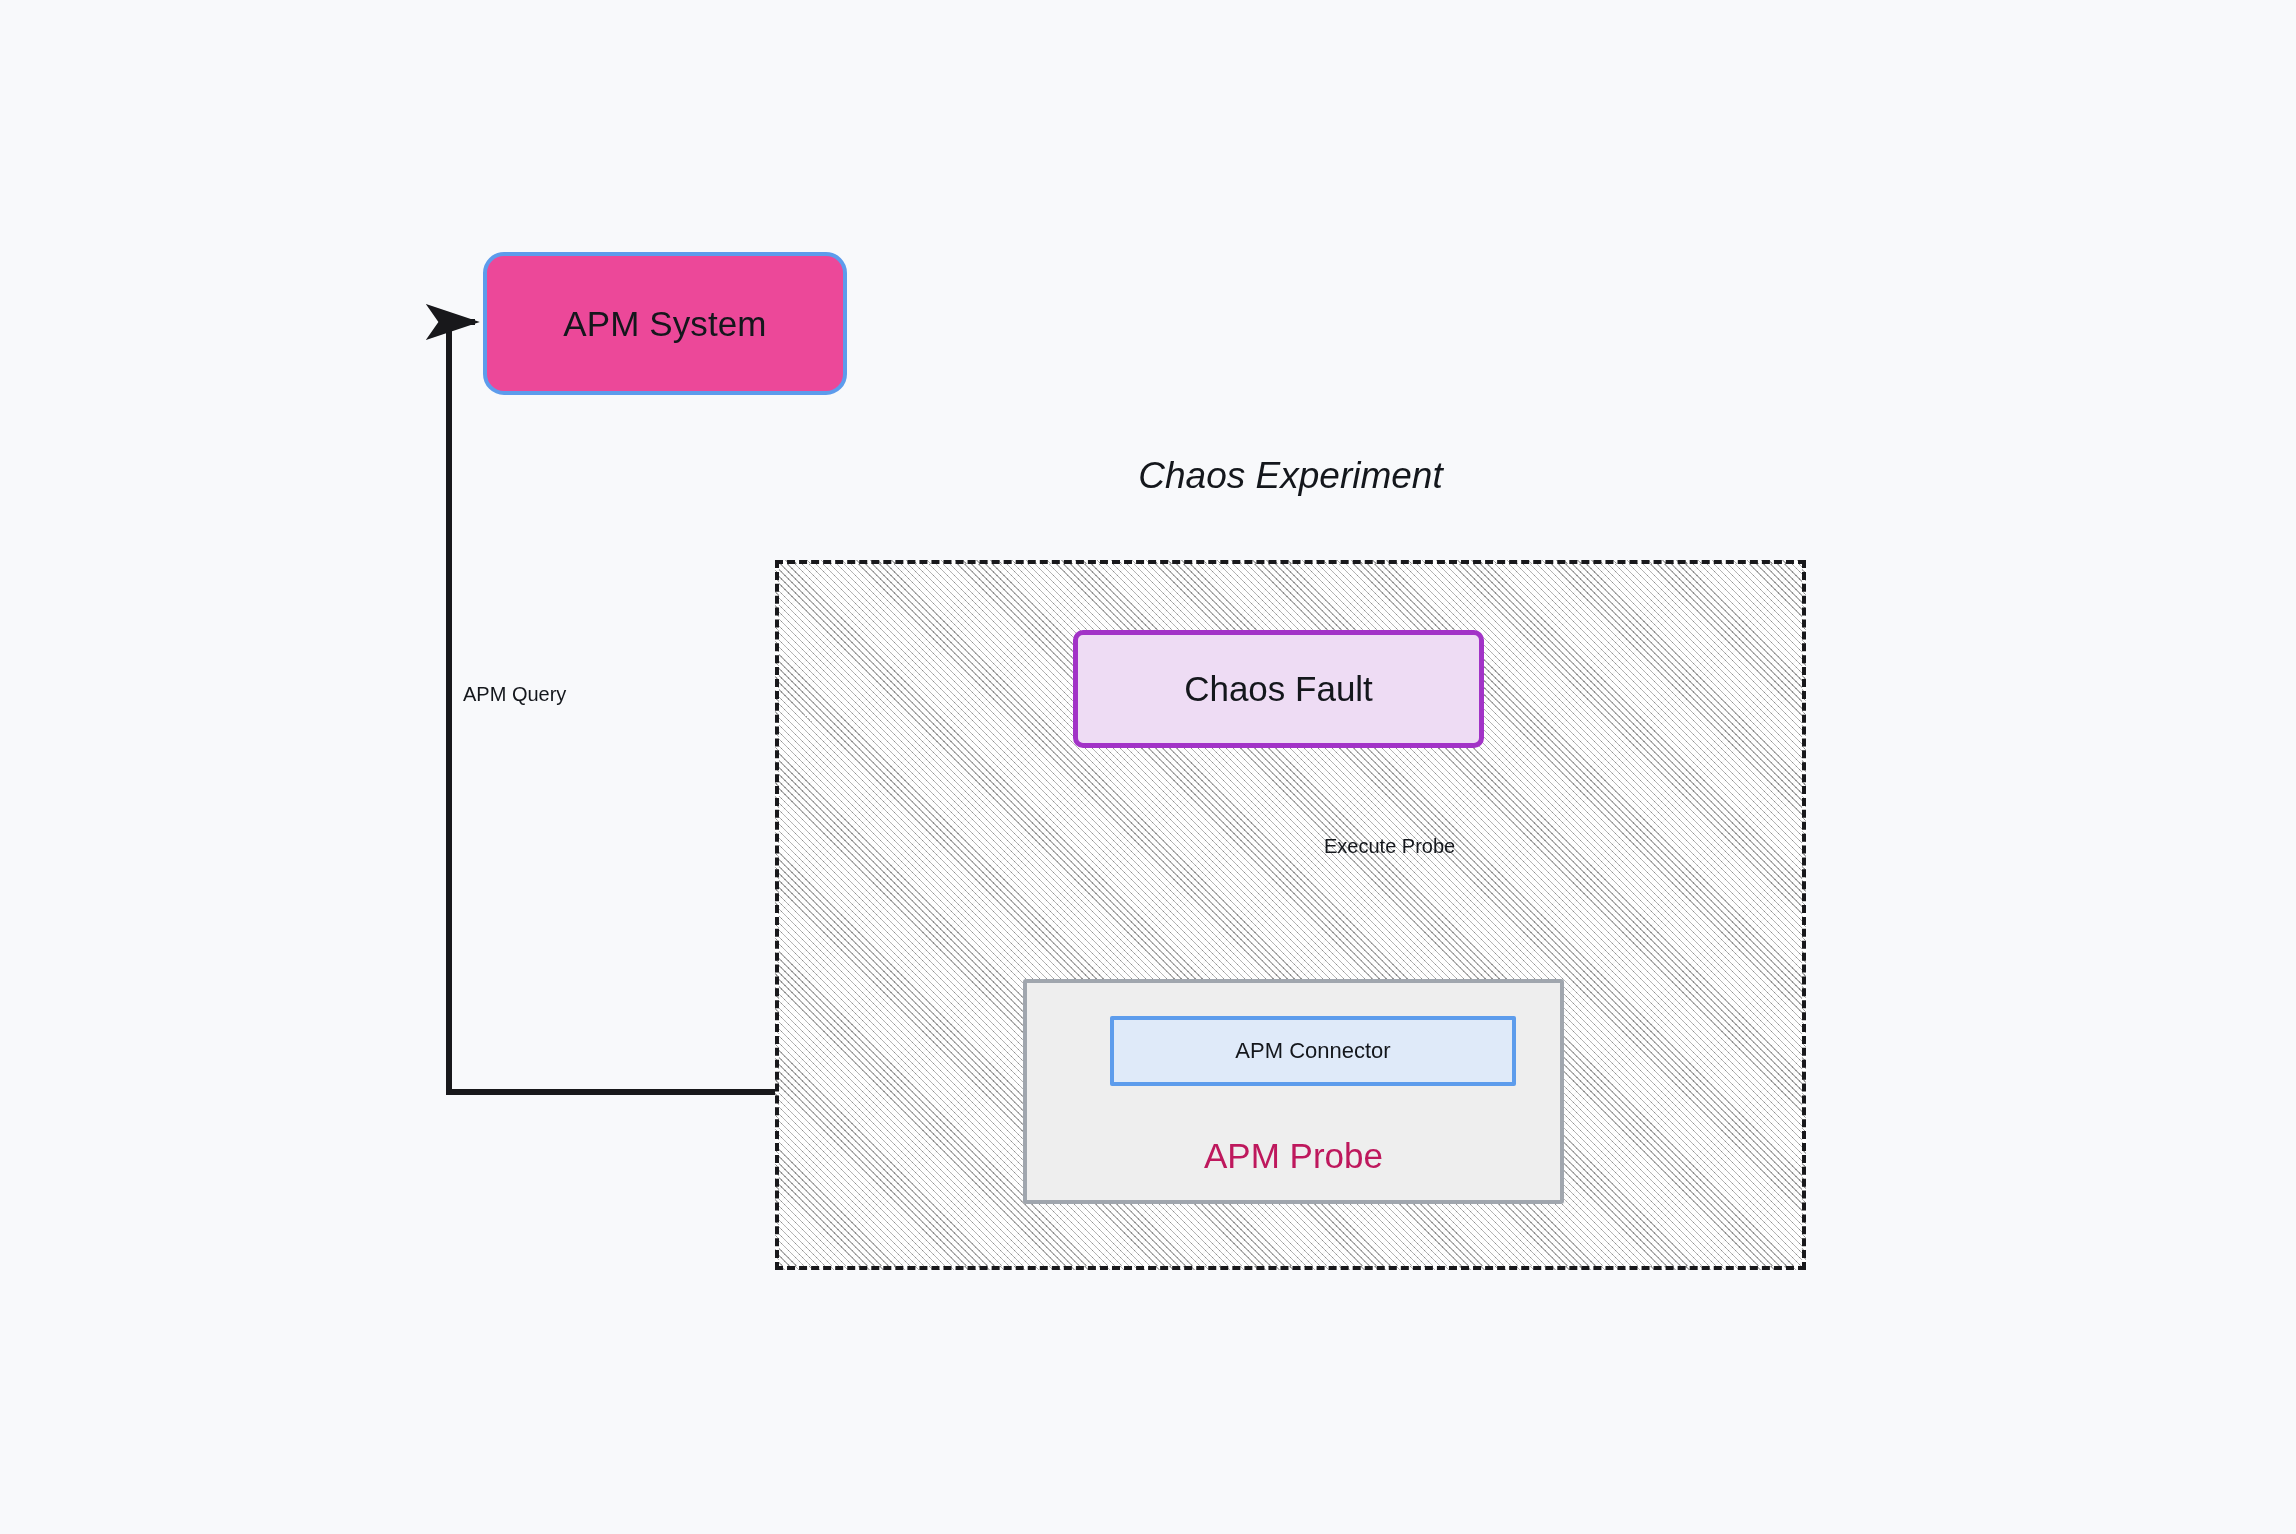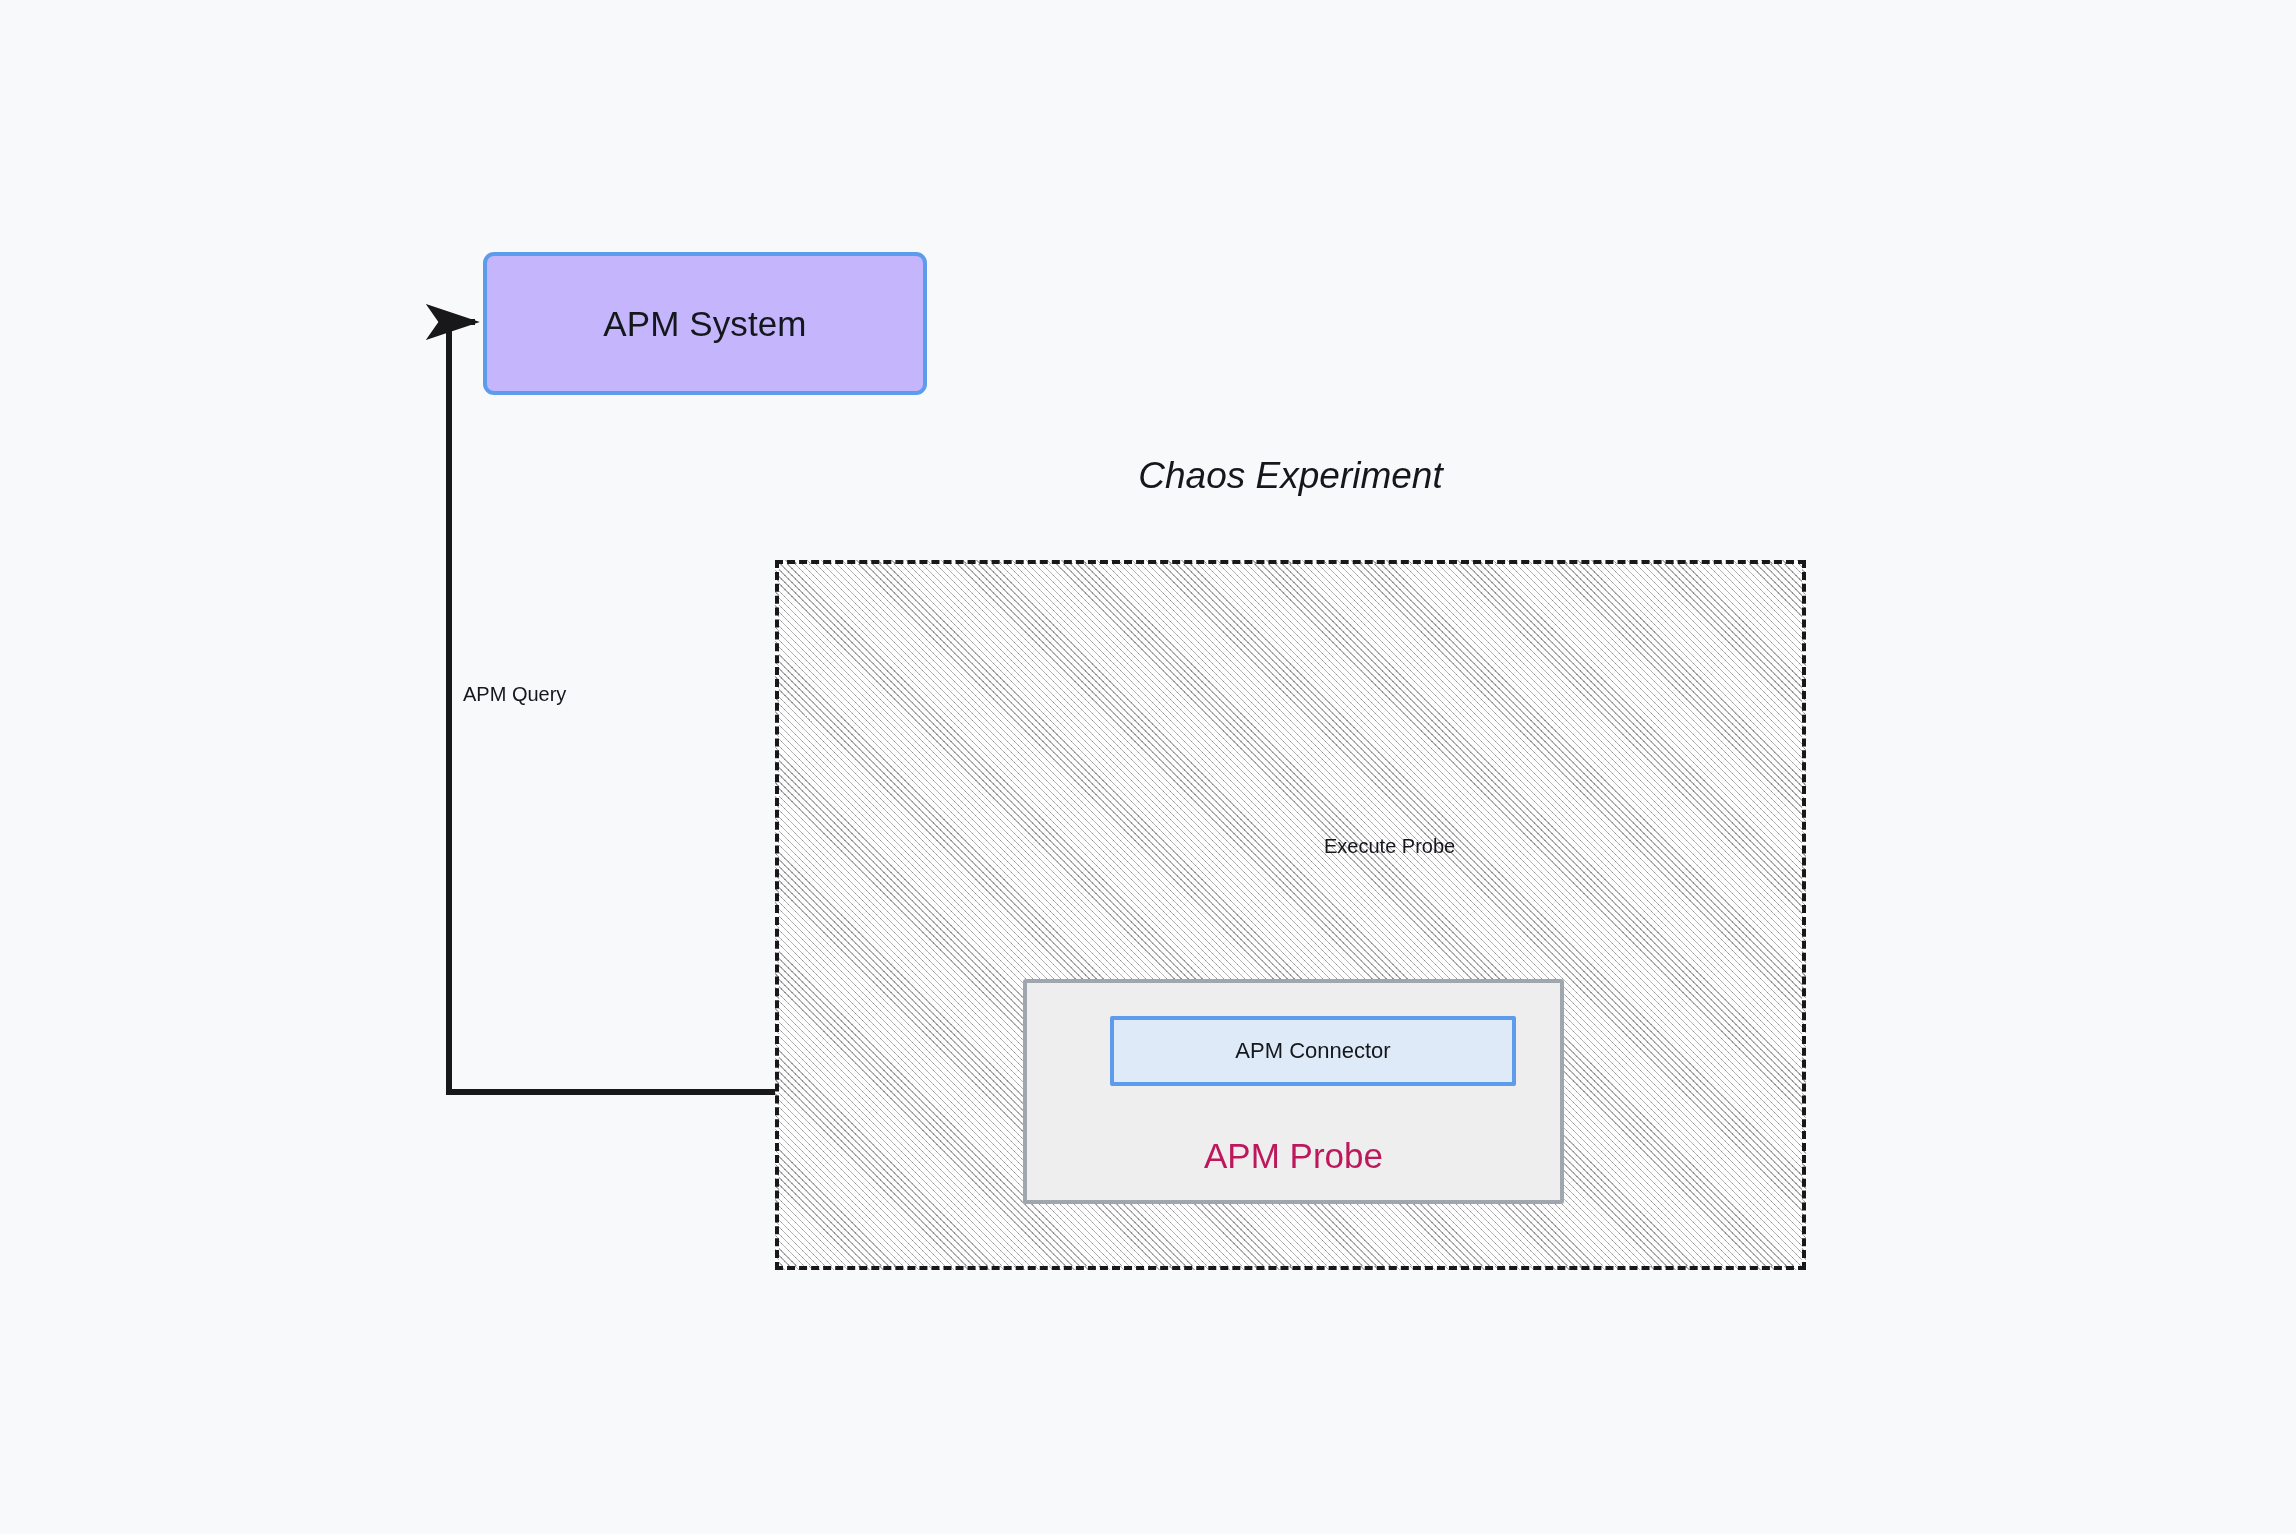--- a/index.html
+++ b/index.html
@@ -33,25 +33,25 @@
     align-items: center;
     justify-content: center;
     text-align: center;
     color: #14171c;
   }
 
   
   #apm-system {
     left: 483px;
     top: 252px;
-    width: 444px;
+    width: 364px;
     height: 143px;
-    background: #c4b5fd;
+    background: #ec4899;
     border: 4px solid #5d9cec;
-    border-radius: 11px;
+    border-radius: 21px;
     font-size: 35px;
     font-weight: 400;
     letter-spacing: .1px;
   }
 
   
   #chaos-experiment-group {
     position: absolute;
     left: 775px;
     top: 560px;
@@ -175,20 +175,23 @@
   </svg>
 
   <div id="chaos-experiment-group"></div>
 
   <div id="chaos-experiment-title">Chaos Experiment</div>
 
   <div id="apm-system" class="node">
     <span>APM System</span>
   </div>
 
+  <div id="chaos-fault" class="node">
+    <span>Chaos Fault</span>
+  </div>
 
   <div id="apm-probe" class="node">
     <div id="apm-connector">
       <span>APM Connector</span>
     </div>
     <div id="apm-probe-label">APM Probe</div>
   </div>
 
   <div class="edge-label" id="label-apm-query">APM Query</div>
 

